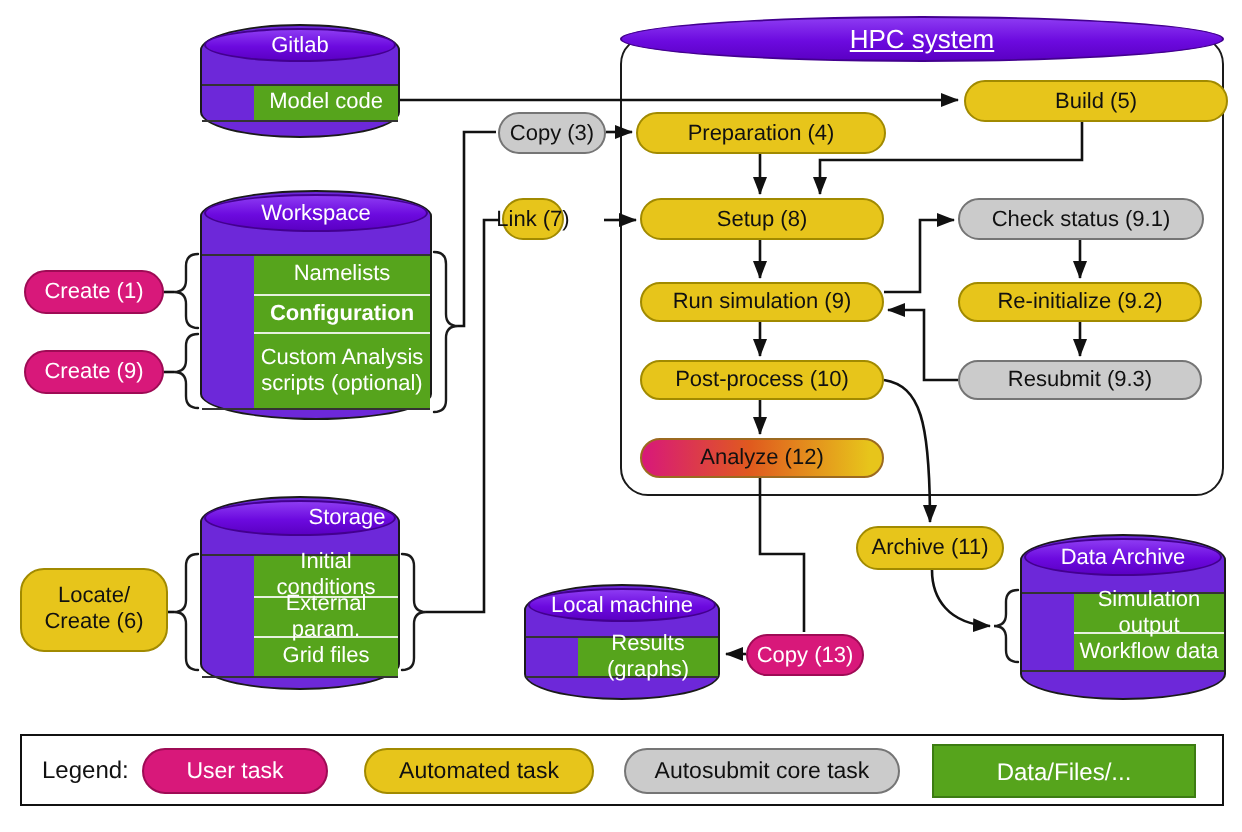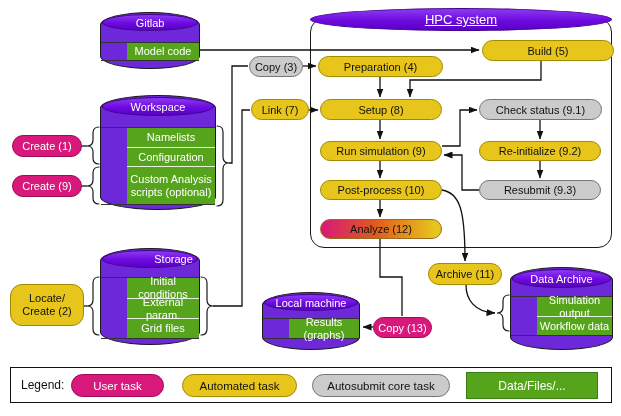--- a/index.html
+++ b/index.html
@@ -137,21 +137,21 @@
     <div class="cyl-top" style="top:1px; height:17px;">Gitlab</div>
     <div class="bands" style="top:29px;">
       <div class="band" style="height:17px;">Model code</div>
     </div>
   </div>
 
   <div class="cyl" style="left:100px; top:95px; width:116px; height:115px;">
     <div class="cyl-top" style="top:1px; height:19px;">Workspace</div>
     <div class="bands" style="top:31px;">
       <div class="band" style="height:19px;">Namelists</div>
-      <div class="band" style="height:19px;">Configuration</div>
+      <div class="band" style="height:19px;font-weight:bold;">Configuration</div>
       <div class="band" style="height:38px;">Custom Analysis scripts (optional)</div>
     </div>
   </div>
 
   <div class="cyl" style="left:100px; top:248px; width:100px; height:97px;">
     <div class="cyl-top" style="top:1px; height:18px;padding-left:47px;">Storage</div>
     <div class="bands" style="top:28px;">
       <div class="band" style="height:20px;">Initial conditions</div>
       <div class="band" style="height:20px;">External param.</div>
       <div class="band" style="height:20px;">Grid files</div>
@@ -169,23 +169,23 @@
     <div class="cyl-top" style="top:1px; height:19px;">Data Archive</div>
     <div class="bands" style="top:28px;">
       <div class="band" style="height:19px;">Simulation output</div>
       <div class="band" style="height:19px;">Workflow data</div>
     </div>
   </div>
 
   <div class="oval pink" style="left:12px; top:135px; width:70px; height:22px;">Create (1)</div>
   <div class="oval pink" style="left:12px; top:175px; width:70px; height:22px;">Create (9)</div>
   <div class="oval yellow pre" style="left:10px; top:284px; width:74px; height:42px;">Locate/
-Create (2)</div>
+Create (6)</div>
   <div class="oval gray" style="left:249px; top:56px; width:54px; height:21px;">Copy (3)</div>
-  <div class="oval yellow" style="left:251px; top:99px; width:58px; height:21px;">Link (7)</div>
+  <div class="oval yellow" style="left:251px; top:99px; width:31px; height:21px;">Link (7)</div>
   <div class="oval yellow" style="left:428px; top:263px; width:74px; height:22px;">Archive (11)</div>
   <div class="oval pink" style="left:373px; top:317px; width:59px; height:21px;">Copy (13)</div>
 
   <div class="oval yellow" style="left:482px; top:40px; width:132px; height:21px;">Build (5)</div>
   <div class="oval yellow" style="left:318px; top:56px; width:125px; height:21px;">Preparation (4)</div>
   <div class="oval yellow" style="left:320px; top:99px; width:122px; height:21px;">Setup (8)</div>
   <div class="oval gray" style="left:479px; top:99px; width:123px; height:21px;">Check status (9.1)</div>
   <div class="oval yellow" style="left:320px; top:141px; width:122px; height:20px;">Run simulation (9)</div>
   <div class="oval yellow" style="left:479px; top:141px; width:122px; height:20px;">Re-initialize (9.2)</div>
   <div class="oval yellow" style="left:320px; top:180px; width:122px; height:20px;">Post-process (10)</div>

